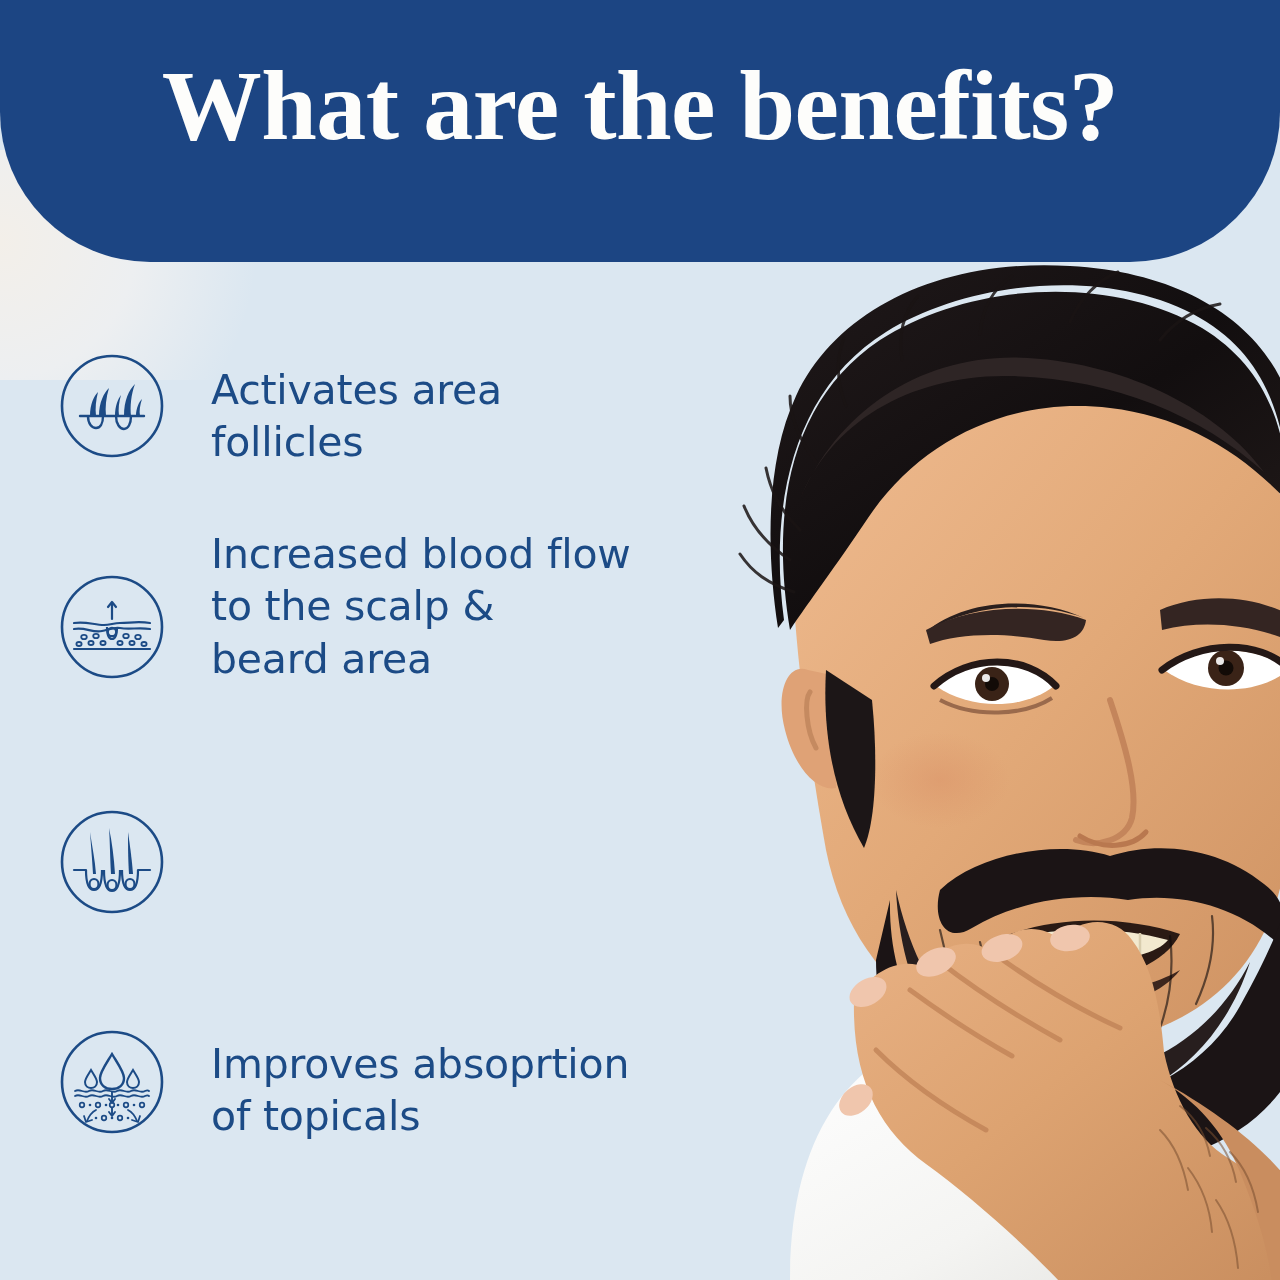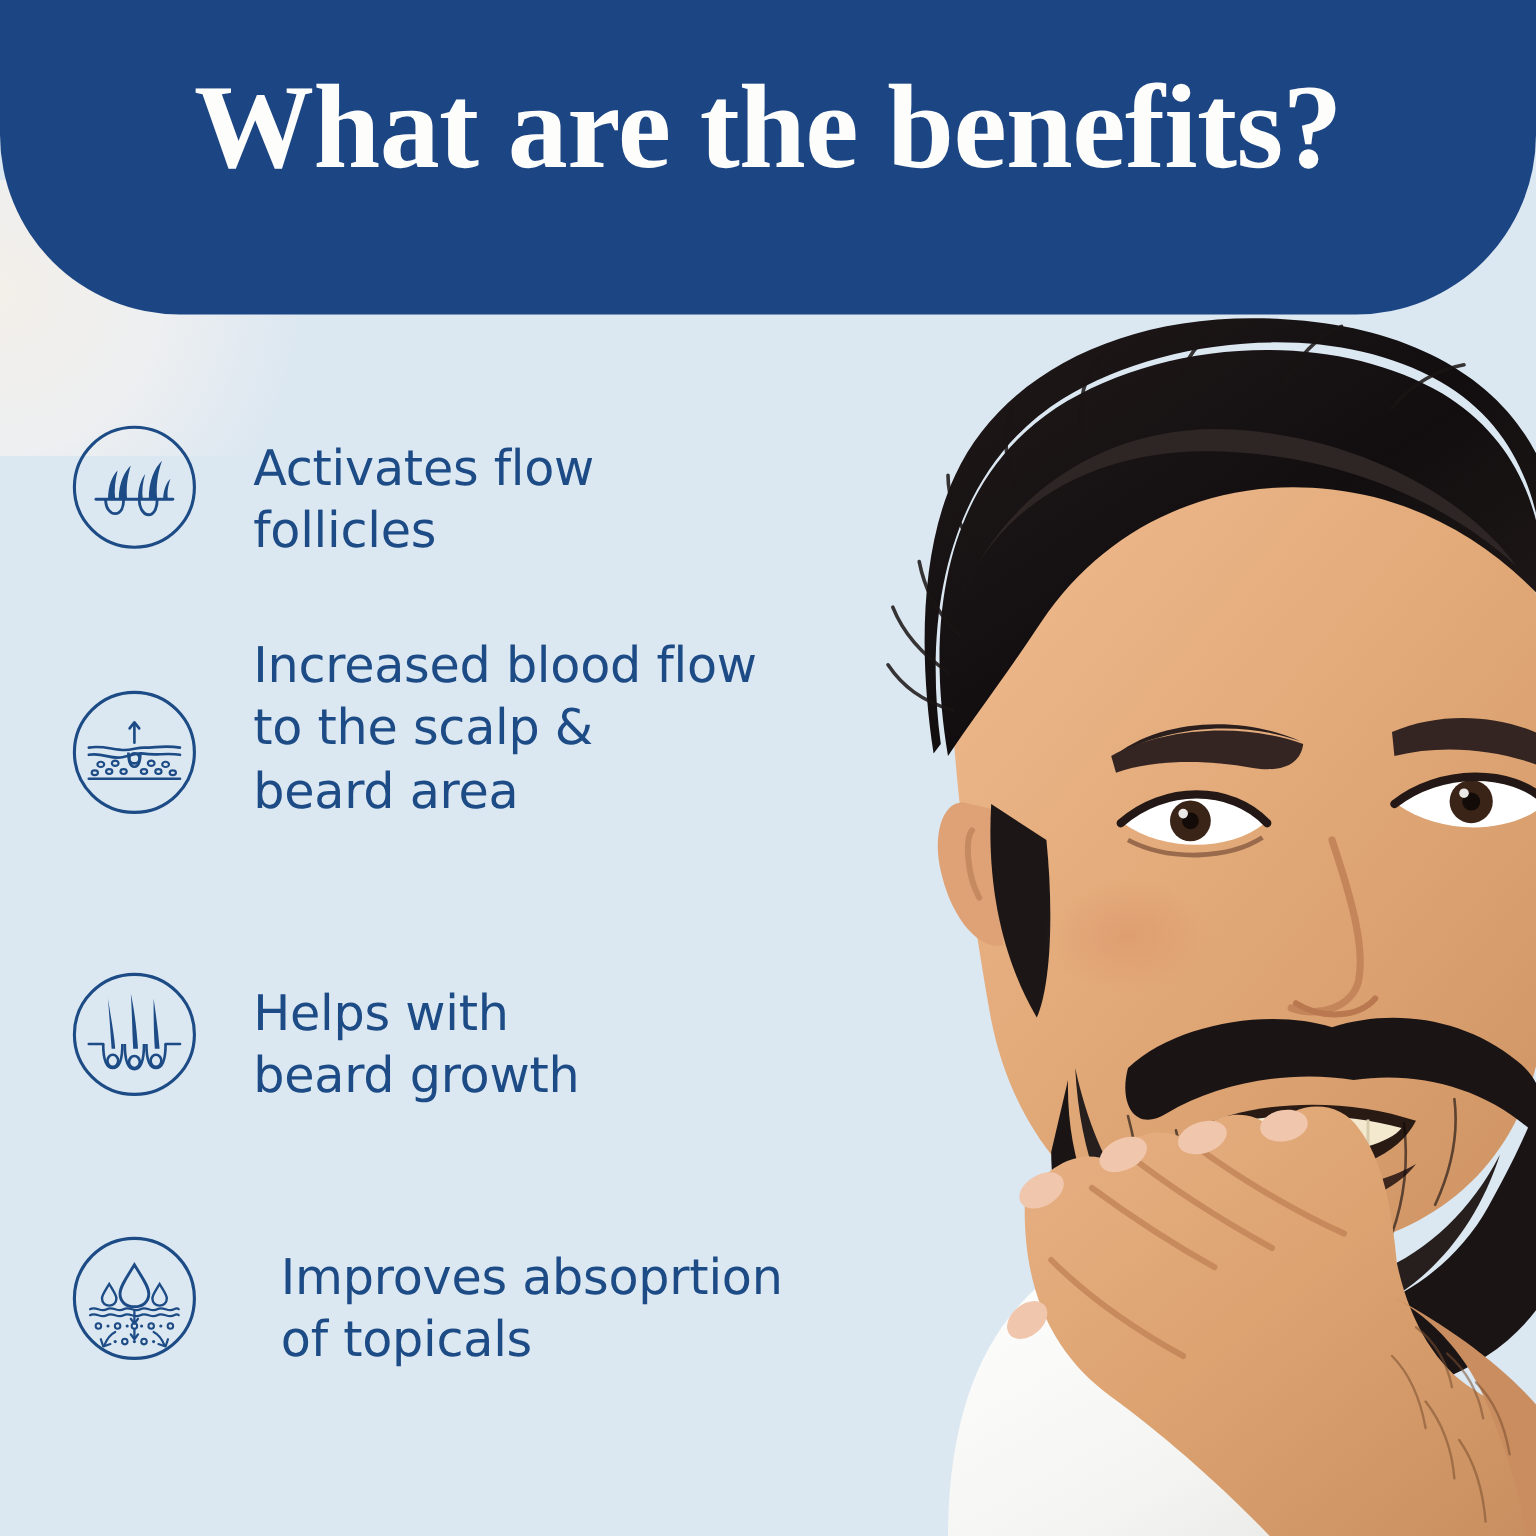--- a/index.html
+++ b/index.html
@@ -60,21 +60,21 @@
     font-size:41px;
     line-height:1.28;
     font-weight:500;
     letter-spacing:-0.2px;
     white-space:pre-line;
     font-family:"DejaVu Sans", sans-serif;
   }
   .b1{top:12px;}
   .b2{top:228px;align-items:center;}
   .b3{top:468px;}
-  .b4{top:688px;gap:23px;}
+  .b4{top:688px;}
   .b1 .label{margin-top:12px;}
   .b2 .label{margin-top:-40px;}
   .b3 .label{margin-top:10px;}
   .b4 .label{margin-top:10px;}
 </style>
 </head>
 <body>
 
 <div id="stage">
 
@@ -225,21 +225,21 @@
           <path d="M22 64 L86 64" stroke="#1c4b86" stroke-width="2.4" stroke-linecap="round" fill="none"></path>
           <path d="M32 64 C32 52 36 44 40 40 C38 48 37 56 38 64 Z" fill="#1c4b86"></path>
           <path d="M41 64 C41 50 46 41 51 36 C48 46 47 55 48 64 Z" fill="#1c4b86"></path>
           <path d="M57 64 C57 54 60 47 63 43 C61 50 60 57 61 64 Z" fill="#1c4b86"></path>
           <path d="M66 64 C66 48 71 38 77 32 C73 43 72 54 73 64 Z" fill="#1c4b86"></path>
           <path d="M78 64 C78 56 81 50 84 47 C82 53 81 59 82 64 Z" fill="#1c4b86"></path>
           <path d="M30 64 C30 72 34 76 38 76 C42 76 45 72 45 64" fill="none" stroke="#1c4b86" stroke-width="2.4"></path>
           <path d="M58 64 C58 72 62 77 66 77 C70 77 73 72 73 64" fill="none" stroke="#1c4b86" stroke-width="2.4"></path>
         </svg>
       </div>
-      <div class="label">Activates flow
+      <div class="label">Activates area
 follicles</div>
     </div>
 
     <div class="benefit b2">
       <div class="badge">
         <svg viewBox="0 0 108 108" xmlns="http://www.w3.org/2000/svg">
           <circle cx="54" cy="54" r="50" fill="none" stroke="#1c4b86" stroke-width="2.6"></circle>
           <path d="M16 50 C28 48 36 52 46 52 C52 52 56 50 62 50 C72 50 80 48 92 50" fill="none" stroke="#1c4b86" stroke-width="2.2" stroke-linecap="round"></path>
           <path d="M16 56 C28 54 34 60 44 58 C50 57 55 54 62 55 C72 57 80 54 92 56" fill="none" stroke="#1c4b86" stroke-width="2.2" stroke-linecap="round"></path>
           <path d="M16 76 L92 76" fill="none" stroke="#1c4b86" stroke-width="2.2" stroke-linecap="round"></path>
@@ -279,22 +279,20 @@
 
           <path d="M53 66 C52 48 52 34 51 20 C54 34 56 50 57 66 Z" fill="#1c4b86"></path>
           <path d="M46 62 C46 74 48 83 54 83 C60 83 62 74 62 62" fill="none" stroke="#1c4b86" stroke-width="2.2"></path>
           <ellipse cx="54" cy="77" rx="4.5" ry="5" fill="none" stroke="#1c4b86" stroke-width="2.2"></ellipse>
 
           <path d="M71 66 C70 50 70 38 70 24 C72 38 74 52 75 66 Z" fill="#1c4b86"></path>
           <path d="M64 62 C64 74 66 82 72 82 C78 82 80 74 80 62" fill="none" stroke="#1c4b86" stroke-width="2.2"></path>
           <ellipse cx="72" cy="76" rx="4.5" ry="5" fill="none" stroke="#1c4b86" stroke-width="2.2"></ellipse>
         </svg>
       </div>
-      <div class="label">Helps with
-beard growth</div>
     </div>
 
     <div class="benefit b4">
       <div class="badge">
         <svg viewBox="0 0 108 108" xmlns="http://www.w3.org/2000/svg">
           <circle cx="54" cy="54" r="50" fill="none" stroke="#1c4b86" stroke-width="2.6"></circle>
 
           <path d="M54 26 C48 36 42 44 42 50 C42 57 47 61 54 61 C61 61 66 57 66 50 C66 44 60 36 54 26 Z" fill="none" stroke="#1c4b86" stroke-width="2.4"></path>
 
           <path d="M33 42 C30 47 27 51 27 54 C27 58 30 60 33 60 C36 60 39 58 39 54 C39 51 36 47 33 42 Z" fill="none" stroke="#1c4b86" stroke-width="2"></path>

